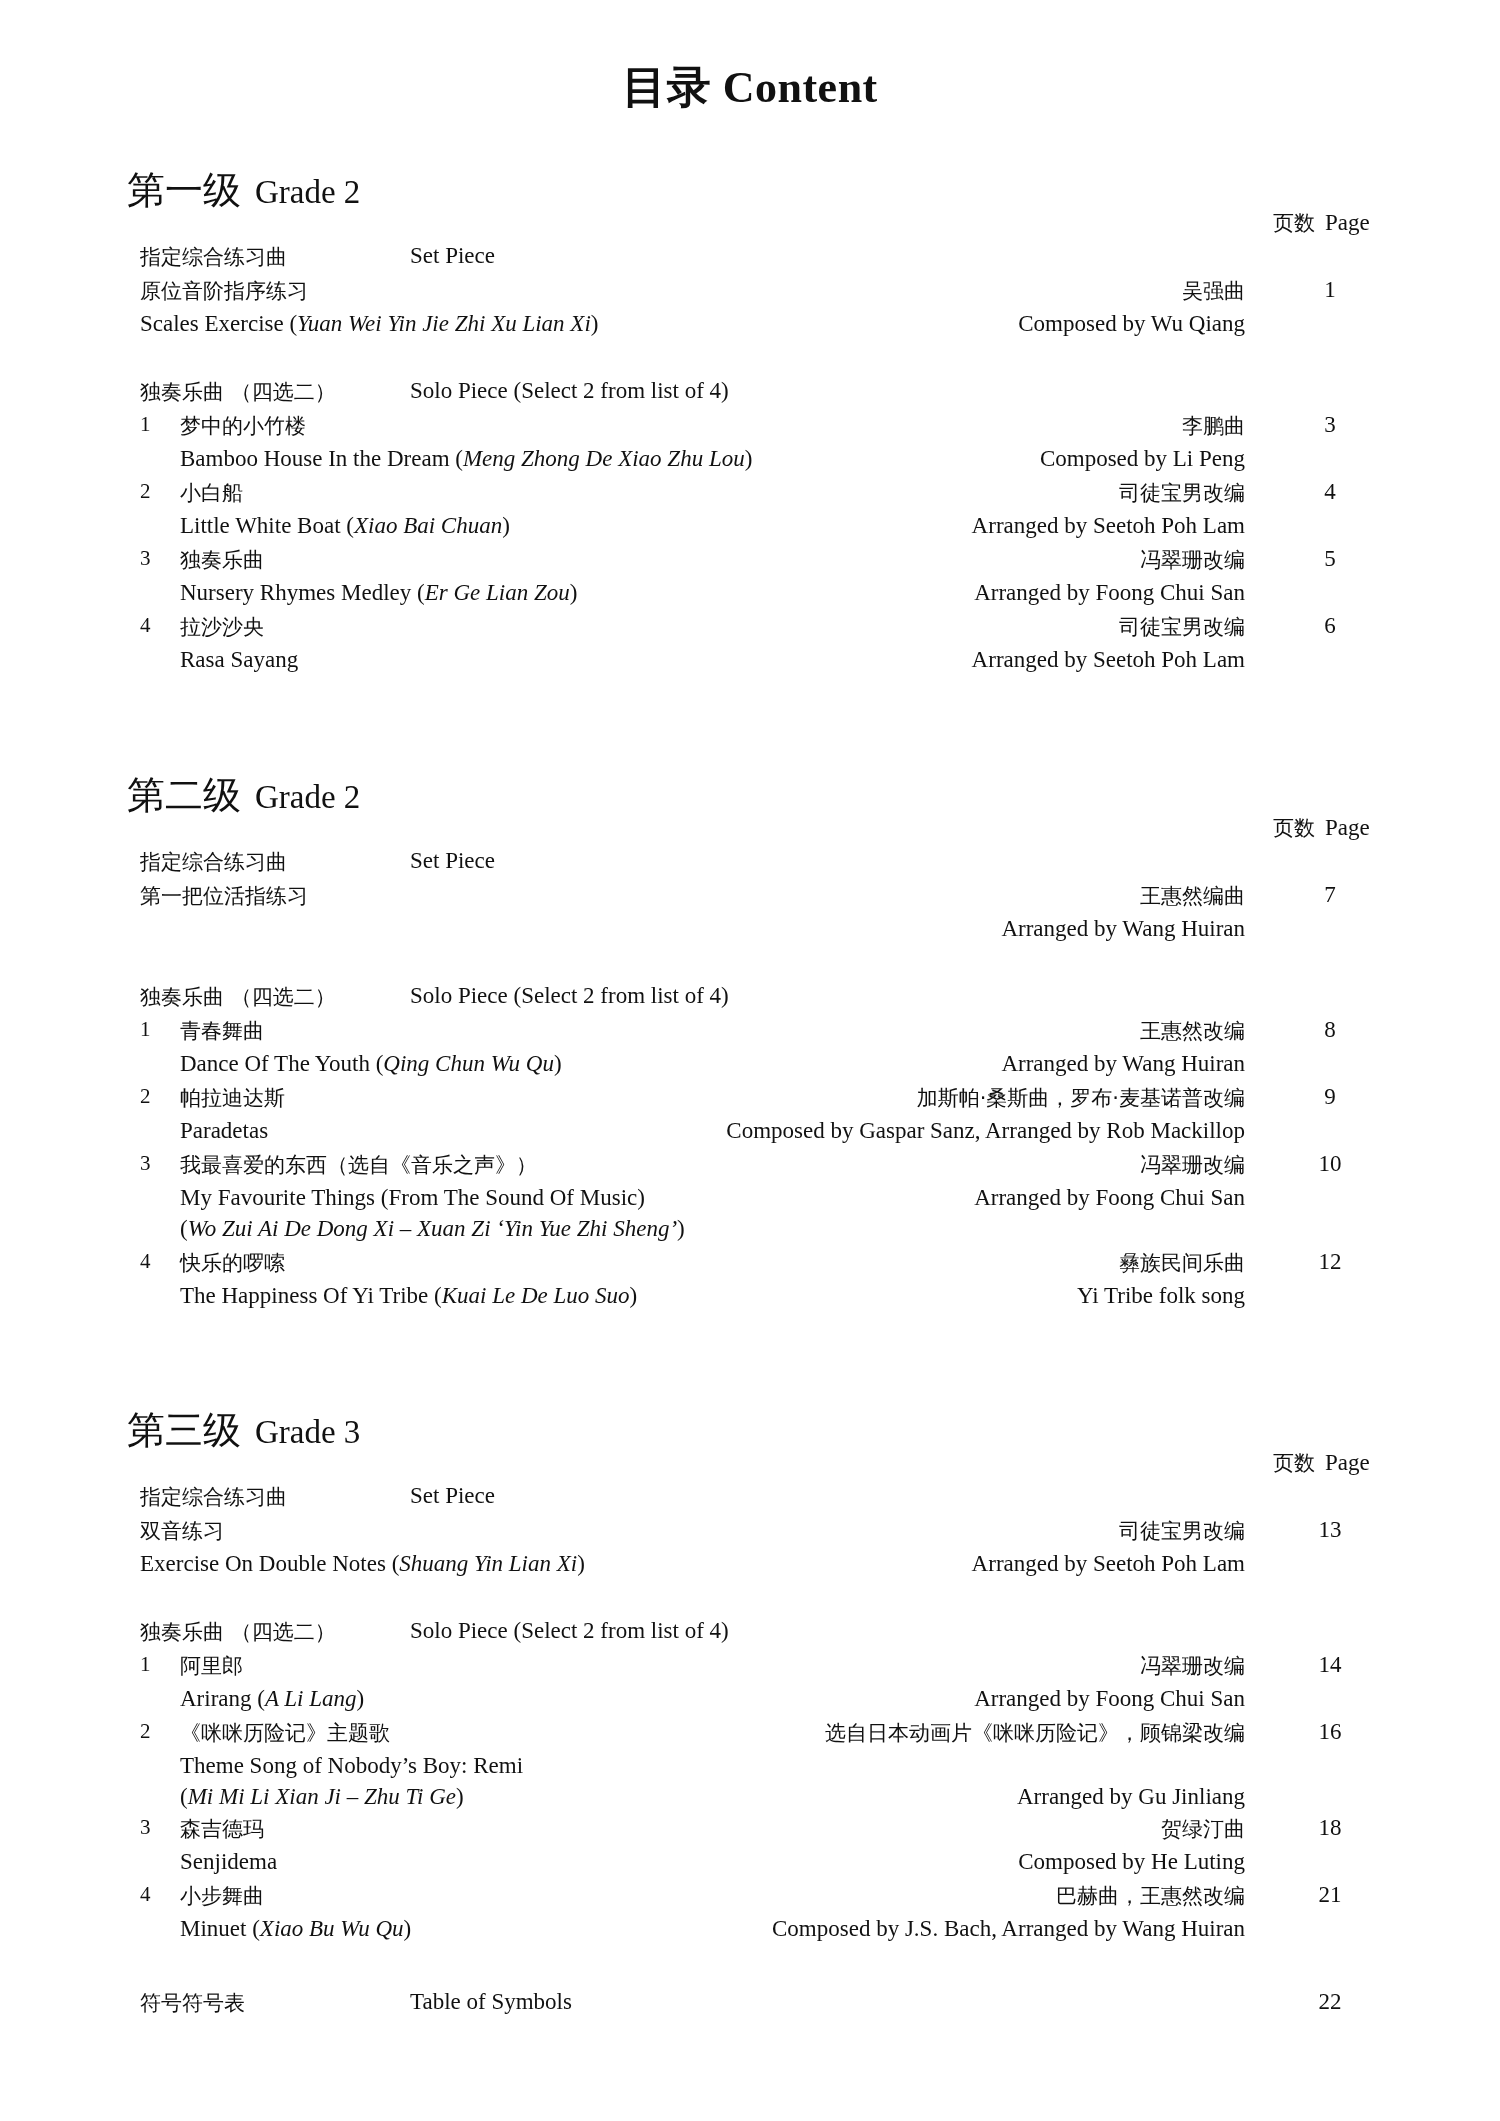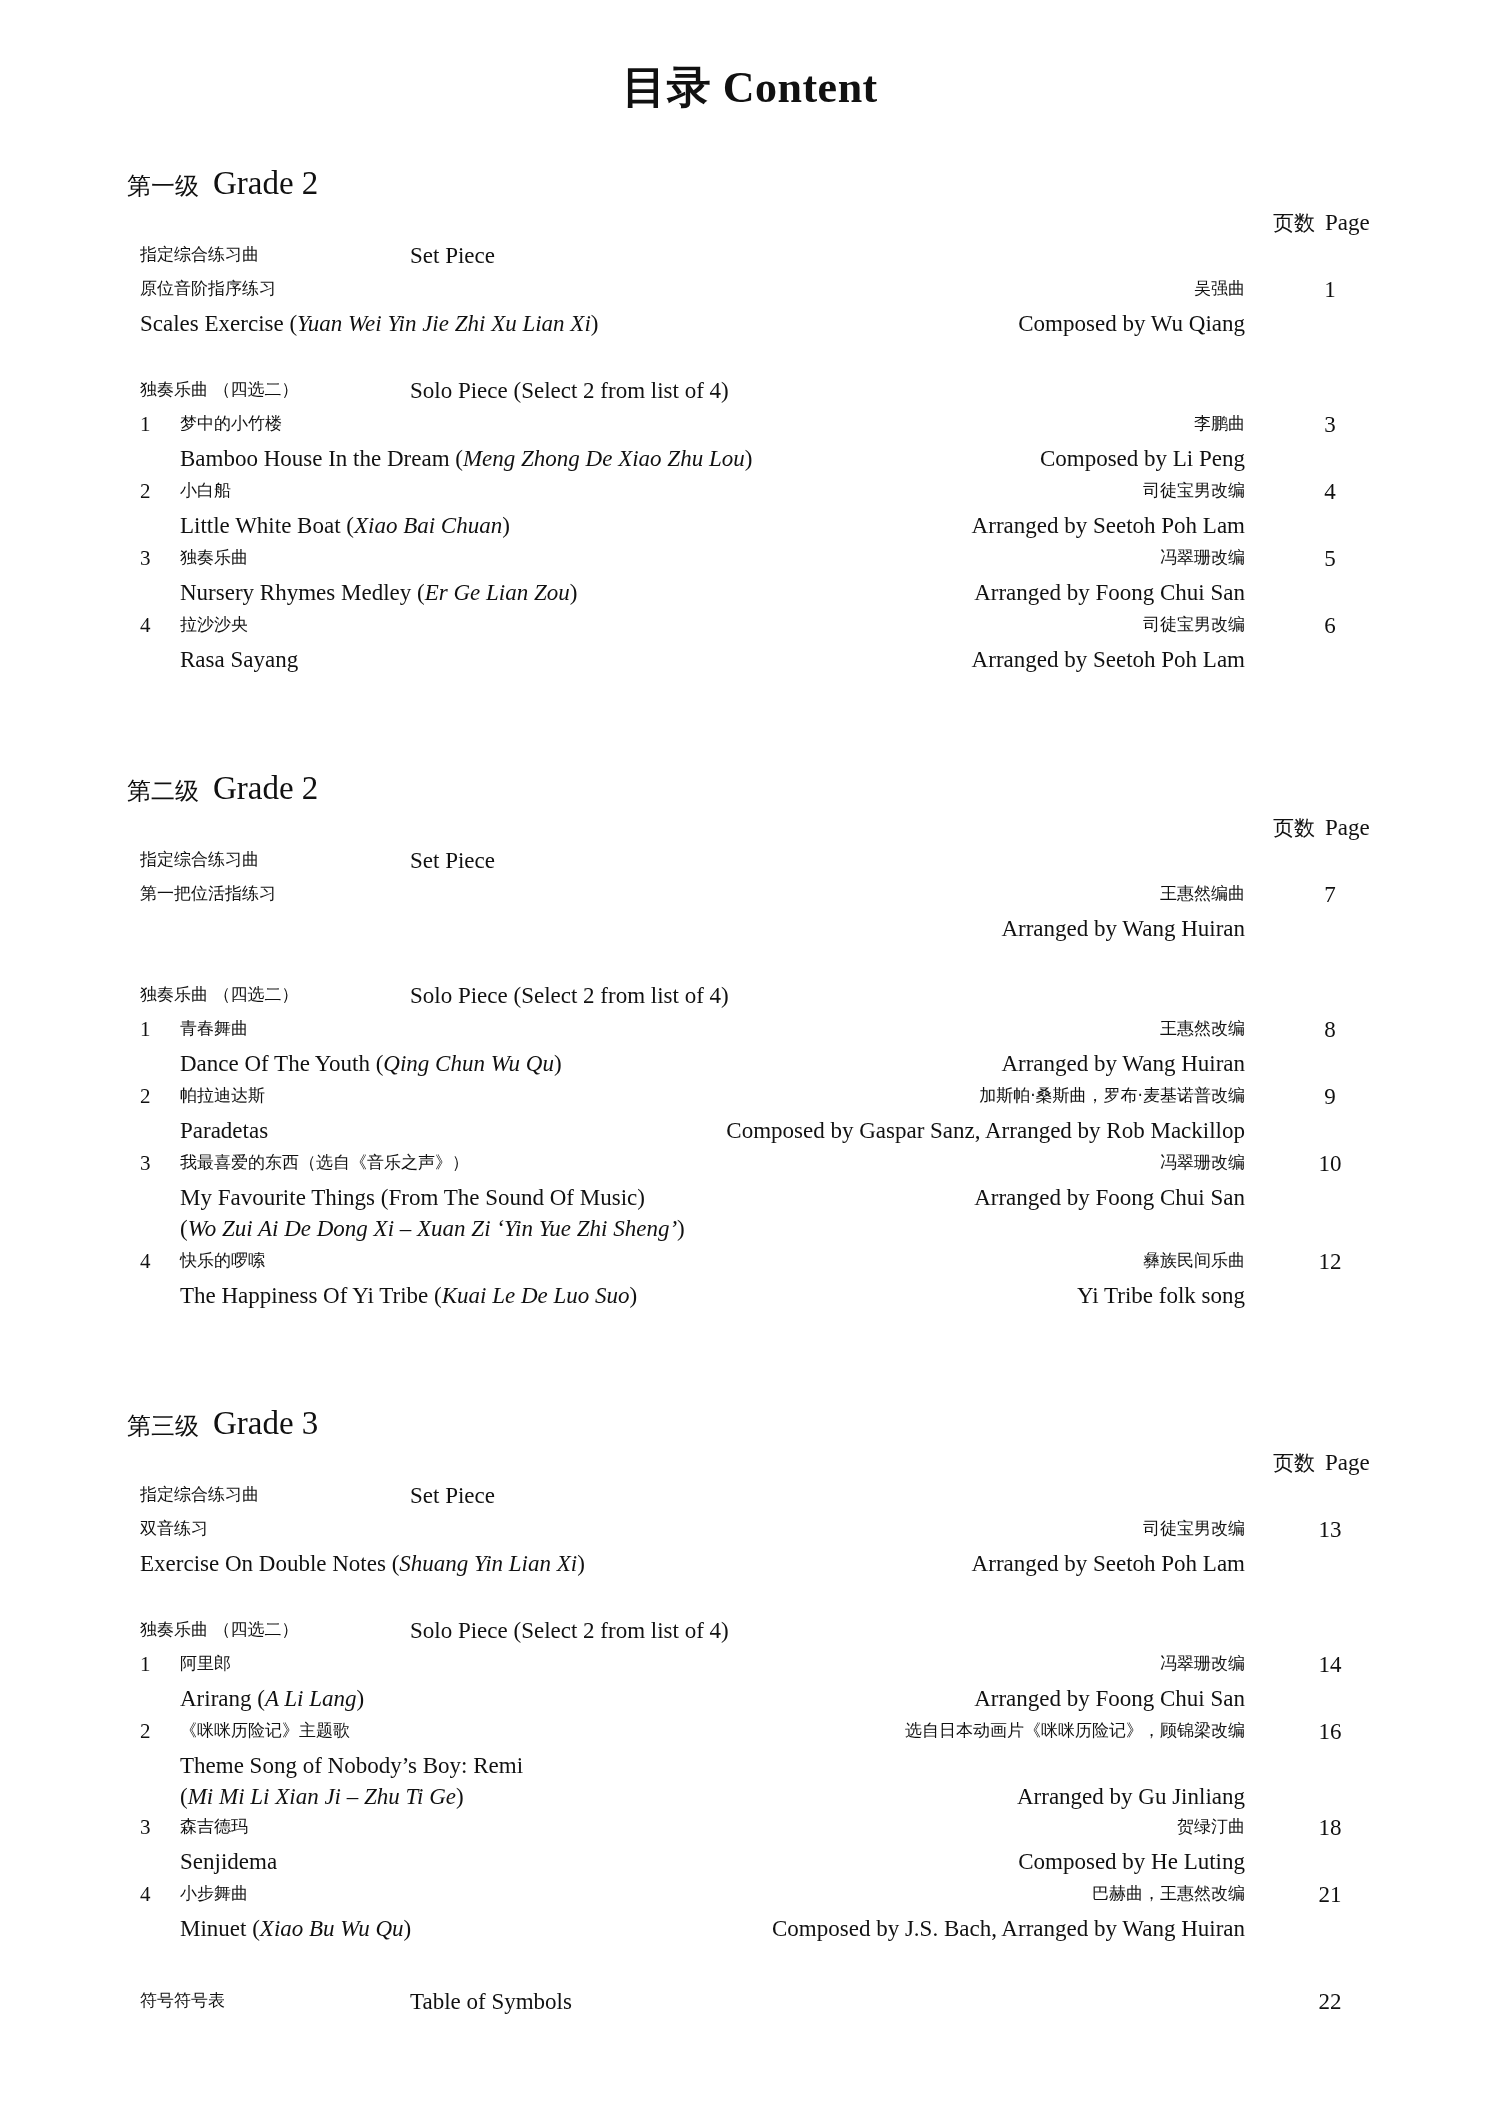--- a/index.html
+++ b/index.html
@@ -2,25 +2,25 @@
 <html><head>
 <meta charset="utf-8">
 <style>
   html, body { margin: 0; padding: 0; background: #ffffff; }
   body { width: 1500px; height: 2121px; position: relative; overflow: hidden;
          font-family: "Liberation Serif", "DejaVu Serif", serif; color: #111; }
   .page-title { position: absolute; top: 58px; left: 0; width: 1500px; text-align: center;
                 font-size: 44px; font-weight: bold; letter-spacing: 0.5px; }
   .grade { position: absolute; left: 0; width: 1500px; }
   .grade-heading { position: absolute; left: 127px; top: 0; font-size: 33px; white-space: nowrap; }
-  .grade-heading .zh { font-family: "DejaVu Sans", sans-serif; font-size: 24px; margin-right: 14px; }
+  .grade-heading .zh { font-family: "DejaVu Sans", sans-serif; font-size: 38px; margin-right: 14px; }
   .page-hdr { position: absolute; left: 1273px; top: 44px; font-size: 23px; white-space: nowrap; }
   .page-hdr .zh { font-family: "DejaVu Sans", sans-serif; font-size: 21px; margin-right: 10px; }
   .row { position: absolute; left: 0; width: 1500px; height: 33px; font-size: 23px; white-space: nowrap; }
-  .zh-text { font-family: "DejaVu Sans", sans-serif; font-size: 17px; }
+  .zh-text { font-family: "DejaVu Sans", sans-serif; font-size: 21px; }
   .label-zh { position: absolute; left: 140px; }
   .label-en { position: absolute; left: 410px; }
   .num { position: absolute; left: 140px; font-size: 21px; }
   .title { position: absolute; left: 180px; }
   .set-title { position: absolute; left: 140px; }
   .credit { position: absolute; right: 255px; text-align: right; }
   .pg { position: absolute; left: 1300px; width: 60px; text-align: center; }
   i { }
 </style>
 </head>

